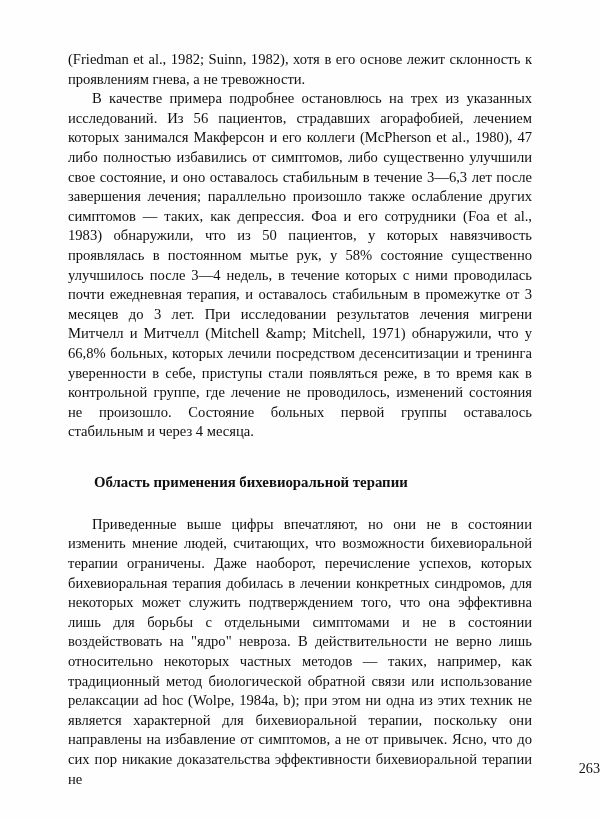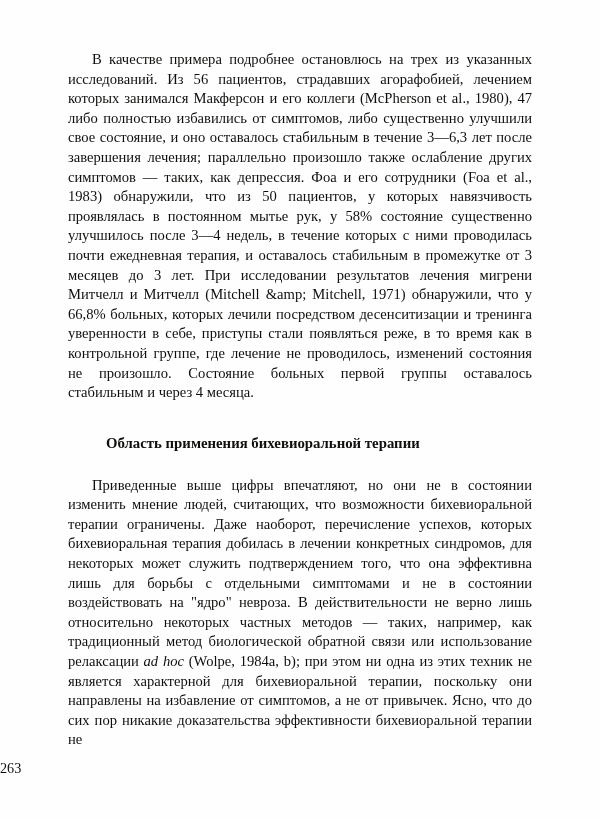--- a/index.html
+++ b/index.html
@@ -34,46 +34,47 @@
     font-size: 14.6px;
     line-height: 19.6px;
     text-align: justify;
     text-justify: inter-word;
     hyphens: manual;
   }
   p.indent {
     text-indent: 24px;
   }
   .heading {
-    margin: 12px;
+    margin: 0;
     font-size: 14.8px;
     line-height: 21px;
     font-weight: bold;
     text-align: left;
     margin-top: 30px;
     margin-bottom: 22px;
     padding-left: 26px;
   }
-  .italic { font-style: italic; }
+  .italic { }
   .folio {
     position: absolute;
     left: 0;
     top: 760px;
     width: 600px;
-    text-align: left;
+    text-align: right;
     font-size: 14.2px;
     font-family: "Liberation Serif", "DejaVu Serif", serif;
   }
 </style>
 </head>
 <body>
 
 <div class="page">
   <div class="content">
 
+    <p class="para">(Friedman et al., 1982; Suinn, 1982), хотя в его основе лежит склон­ность к проявлениям гнева, а не тревожности.</p>
 
     <p class="para indent">В качестве примера подробнее остановлюсь на трех из указан­ных исследований. Из 56 пациентов, страдавших агорафобией, лечением которых занимался Макферсон и его коллеги (McPherson et al., 1980), 47 либо полностью избавились от симптомов, либо существенно улучшили свое состояние, и оно оставалось стабиль­ным в течение 3—6,3 лет после завершения лечения; параллельно произошло также ослабление других симптомов — таких, как деп­рессия. Фоа и его сотрудники (Foa et al., 1983) обнаружили, что из 50 пациентов, у которых навязчивость проявлялась в постоян­ном мытье рук, у 58% состояние существенно улучшилось после 3—4 недель, в течение которых с ними проводилась почти еже­дневная терапия, и оставалось стабильным в промежутке от 3 меся­цев до 3 лет. При исследовании результатов лечения мигрени Митчелл и Митчелл (Mitchell &amp;amp; Mitchell, 1971) обнаружили, что у 66,8% больных, которых лечили посредством десенситизации и тренинга уверенности в себе, приступы стали появляться реже, в то время как в контрольной группе, где лечение не проводилось, изменений состояния не произошло. Состояние больных первой группы оставалось стабильным и через 4 месяца.</p>
 
     <div class="heading">
       <div>Область применения бихевиоральной терапии</div>
     </div>
 
     <p class="para indent"><span>Приведенные выше цифры впечатляют, но они не в состоянии изменить мнение людей, считающих, что возможности бихевио­ральной терапии ограничены. Даже наоборот, перечисление успе­хов, которых бихевиоральная терапия добилась в лечении конкрет­ных синдромов, для некоторых может служить подтверждением того, что она эффективна лишь для борьбы с отдельными симпто­мами и не в состоянии воздействовать на "ядро" невроза. В дей­ствительности не верно лишь относительно некоторых частных методов — таких, например, как традиционный метод биологичес­кой обратной связи или использование релаксации </span><span class="italic">ad hoc</span><span> (Wolpe, 1984a, b); при этом ни одна из этих техник не является характер­ной для бихевиоральной терапии, поскольку они направлены на избавление от симптомов, а не от привычек. Ясно, что до сих пор никакие доказательства эффективности бихевиоральной терапии не</span></p>
 
   </div>

